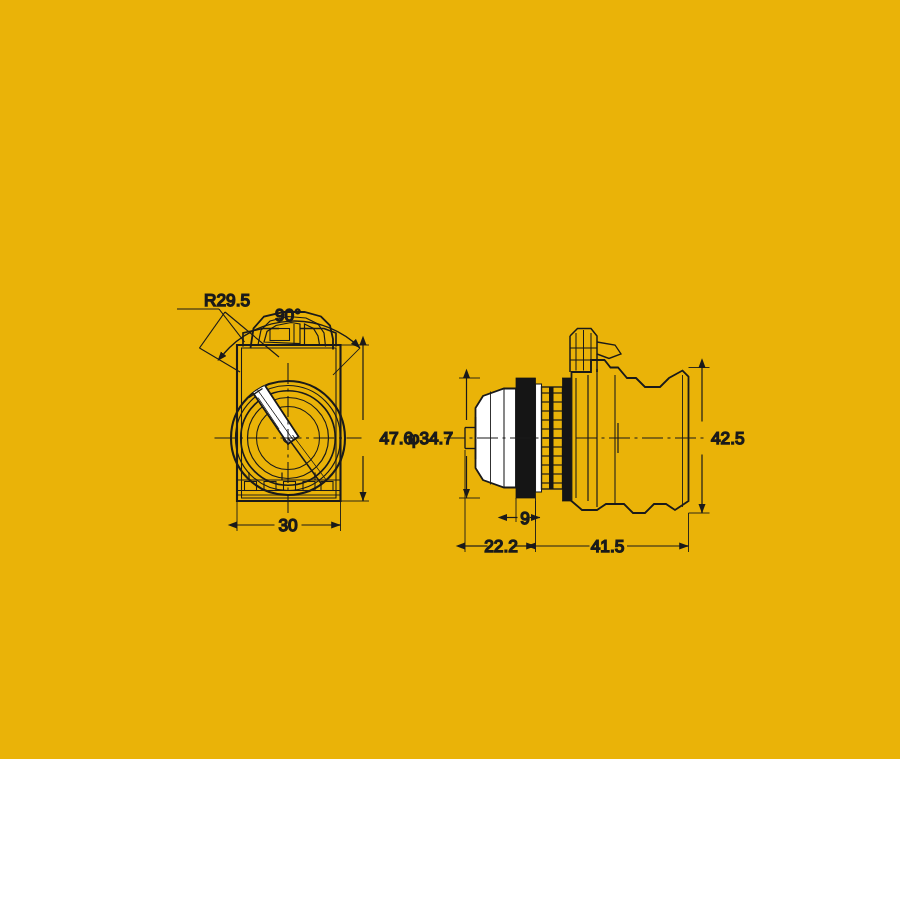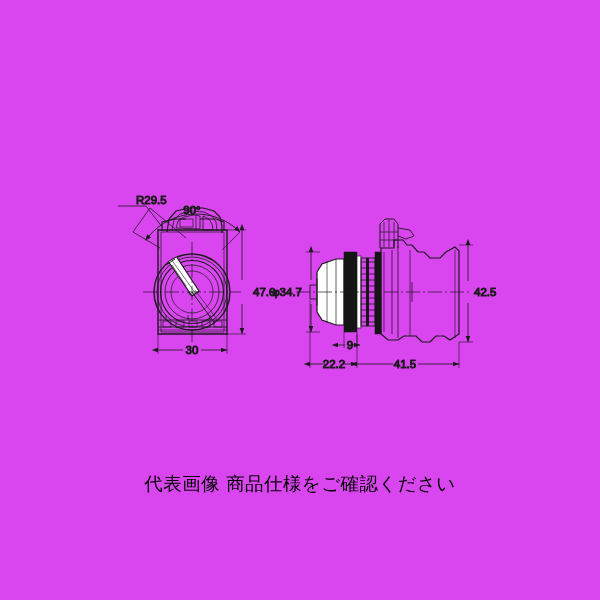--- a/index.html
+++ b/index.html
@@ -3,22 +3,22 @@
 <meta charset="utf-8">
 <style>
   html, body {
     margin: 0;
     padding: 0;
     background: #ffffff;
   }
   #page {
     position: relative;
     width: 600px;
-    height: 600px;
-    background: #d946ef;
+    height: 506px;
+    background: #eab308;
     overflow: hidden;
     font-family: "Liberation Sans", sans-serif;
   }
   #drawing-svg {
     position: absolute;
     left: 0;
     top: 0;
     width: 600px;
     height: 600px;
     display: block;
@@ -247,15 +247,14 @@
       </g>
 
       <text x="302" y="296" font-size="11.5" text-anchor="end">φ34.7</text>
       <text x="474" y="296" font-size="11.5" text-anchor="start">42.5</text>
       <text x="350" y="349" font-size="11.5" text-anchor="middle">9</text>
       <text x="334" y="368" font-size="11.5" text-anchor="middle">22.2</text>
       <text x="405" y="368" font-size="11.5" text-anchor="middle">41.5</text>
     </g>
   </svg>
 
-  <div class="caption">代表画像 商品仕様をご確認ください</div>
 
 </div>
 
 </body></html>

